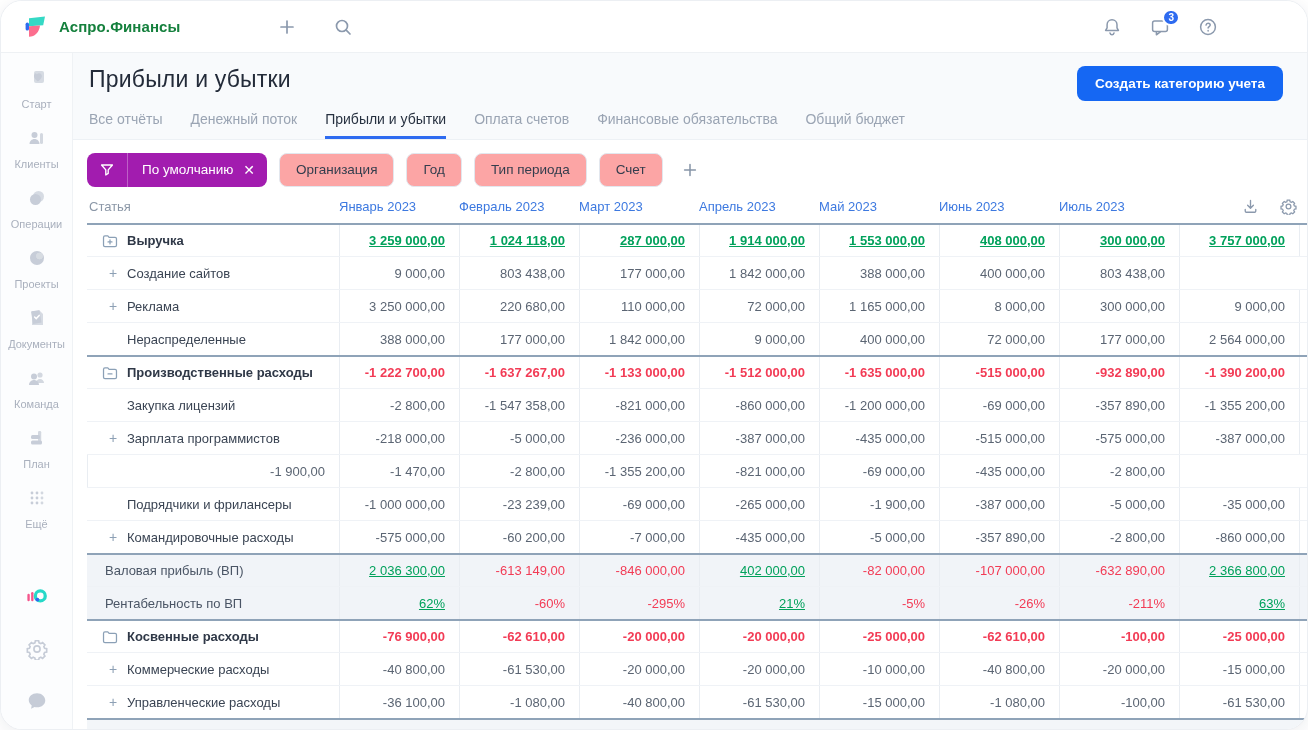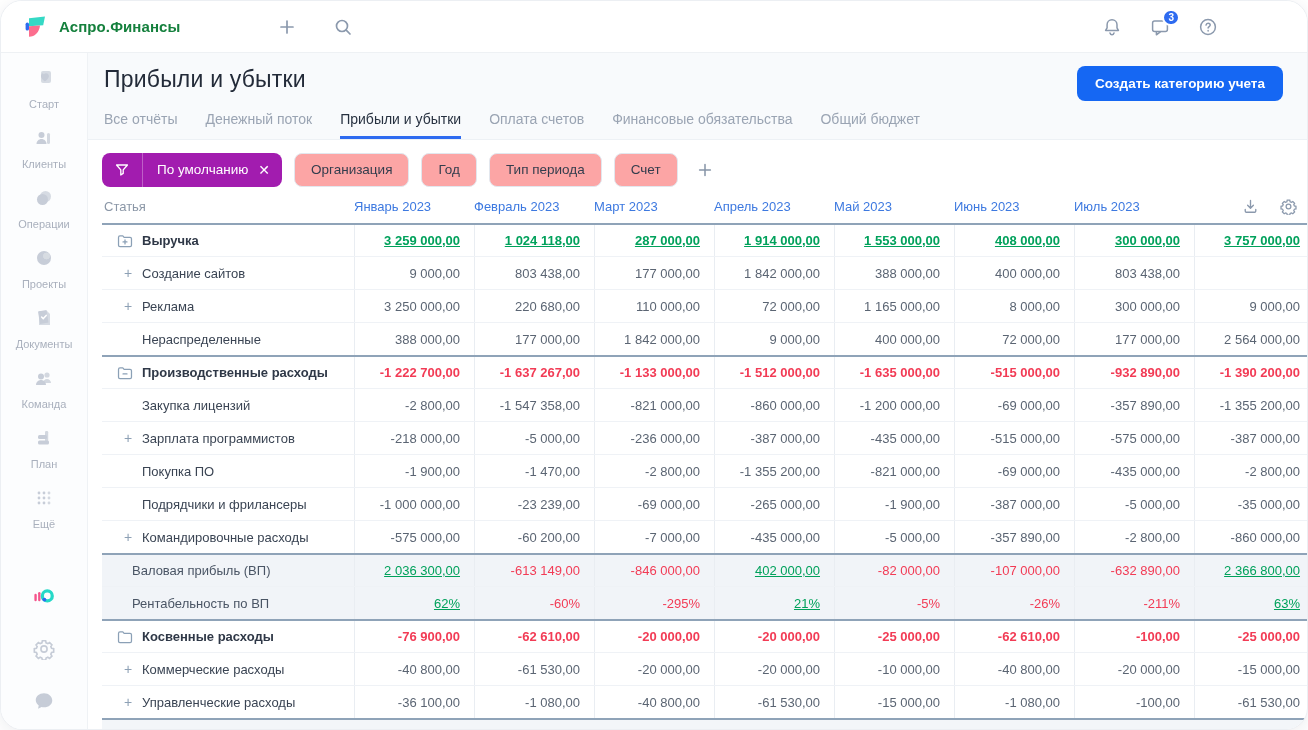--- a/index.html
+++ b/index.html
@@ -24,21 +24,21 @@
     justify-content:center; padding:0 4px; border:2px solid #fff; }
   .avatar{ width:38px; height:38px; border-radius:50%; cursor:pointer; overflow:hidden;
     background:
       linear-gradient(180deg, rgba(0,0,0,0) 62%, #C9D4DE 63%, #E3EAF1 100%),
       radial-gradient(circle at 50% 30%, #E8C590 0 18%, rgba(0,0,0,0) 19%),
       radial-gradient(circle at 50% 44%, #F4CFA6 0 26%, #E9B астро88 27%),
       radial-gradient(circle at 50% 45%, #F2C9A0 0 30%, #DFAE82 48%, #B98F66 72%, #A07C59 100%);
   }
   
   .body{ display:flex; height:677px; }
-  .sidebar{ width:87px; border-right:1px solid #EFF2F5; background:#FCFDFE; display:flex;
+  .sidebar{ width:72px; border-right:1px solid #EFF2F5; background:#FCFDFE; display:flex;
     flex-direction:column; align-items:center; padding:14px 0 14px; }
   .side-item{ display:flex; flex-direction:column; align-items:center; gap:5px; margin-bottom:17px;
     cursor:pointer; width:100%; }
   .side-item svg{ width:22px; height:22px; }
   .side-label{ font-size:11px; color:#A9B0BD; }
   .side-bottom{ margin-top:auto; display:flex; flex-direction:column; align-items:center; gap:30px; padding-bottom:4px;}
   .side-bottom .icon-btn svg{ width:22px; height:22px; color:#C6CCD7; }
   .content{ flex:1; display:flex; flex-direction:column; min-width:0; }
   
   .page-head{ background:#F8FAFC; padding:13px 24px 0 16px; border-bottom:1px solid #EDF1F5; height:88px; }
@@ -78,21 +78,21 @@
   .tcell.sliver{ padding:0; }
   .trow{ border-top:1px solid #EFF2F6; }
   .trow.sep{ border-top:2px solid #8FA3B8; }
   .trow.summary{ background:#F1F4F8; }
   .lcell{ height:100%; display:flex; align-items:center; font-size:13px; color:#3A4453; cursor:pointer; }
   .trow.section .lcell{ padding-left:14px; gap:8px; color:#2F3847; font-weight:bold; font-size:13px; }
   .trow.section .lcell svg{ width:18px; height:18px; color:#8BA0B6; flex:none; }
   .trow.child .lcell{ padding-left:20px; }
   .trow.child .plus{ width:12px; text-align:center; color:#8DA0B5; font-size:14px; margin-right:8px; }
   .trow.child .plus.hidden{ visibility:hidden; }
-  .trow.summary .lcell{ padding-left:30px; color:#4A5565; }
+  .trow.summary .lcell{ padding-left:18px; color:#4A5565; }
   .v-pos{ color:#00A15B;text-decoration:underline; } .v-neg{ color:#F23B55; }
   .trow.strongvals .tcell{ font-weight:bold; }
   .table-cut{ border-top:2px solid #8FA3B8; background:#F3F6F9; height:12px; }
 </style>
 </head>
 <body>
 
 <div class="screen">
 
   <div class="topbar">
@@ -406,24 +406,20 @@
               <div class="tcell">-5 000,00</div>
               <div class="tcell">-236 000,00</div>
               <div class="tcell">-387 000,00</div>
               <div class="tcell">-435 000,00</div>
               <div class="tcell">-515 000,00</div>
               <div class="tcell">-575 000,00</div>
               <div class="tcell">-387 000,00</div>
               <div class="tcell sliver"></div>
             </div>
             <div class="trow child">
-              <div class="lcell">
-                <span class="plus hidden">+</span>
-                <span>Покупка ПО</span>
-              </div>
               <div class="tcell">-1 900,00</div>
               <div class="tcell">-1 470,00</div>
               <div class="tcell">-2 800,00</div>
               <div class="tcell">-1 355 200,00</div>
               <div class="tcell">-821 000,00</div>
               <div class="tcell">-69 000,00</div>
               <div class="tcell">-435 000,00</div>
               <div class="tcell">-2 800,00</div>
               <div class="tcell sliver"></div>
             </div>

